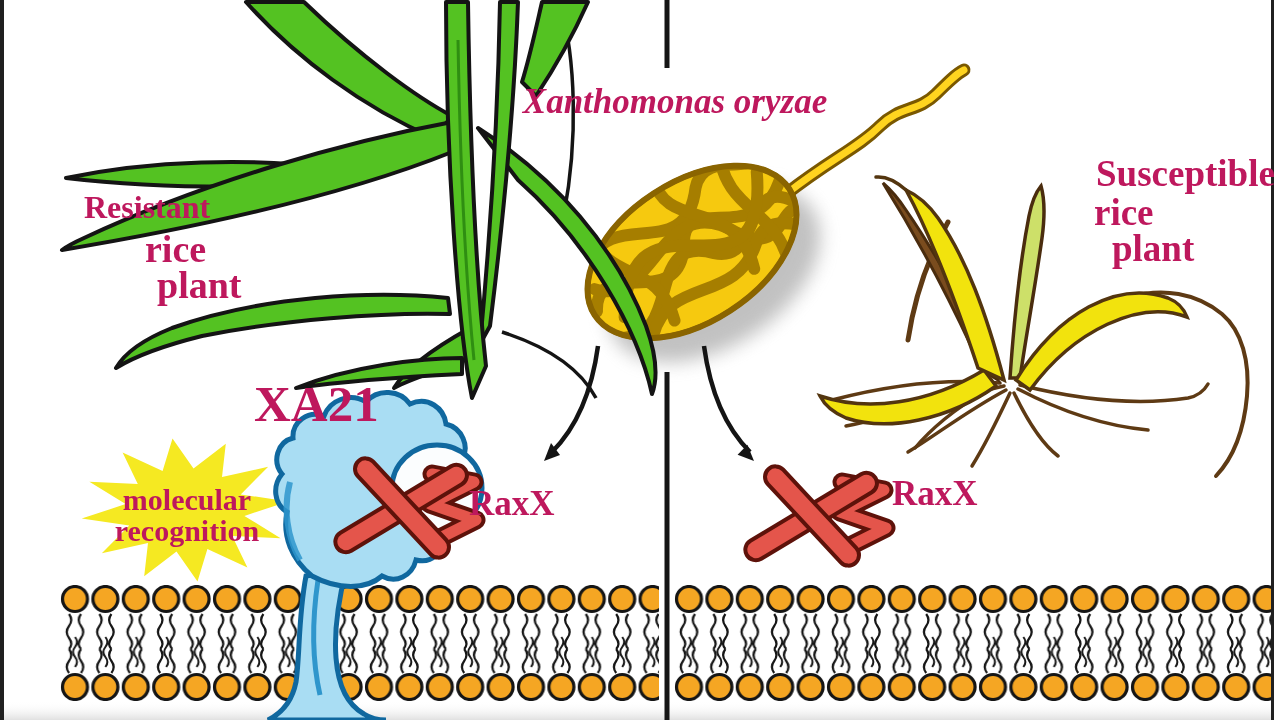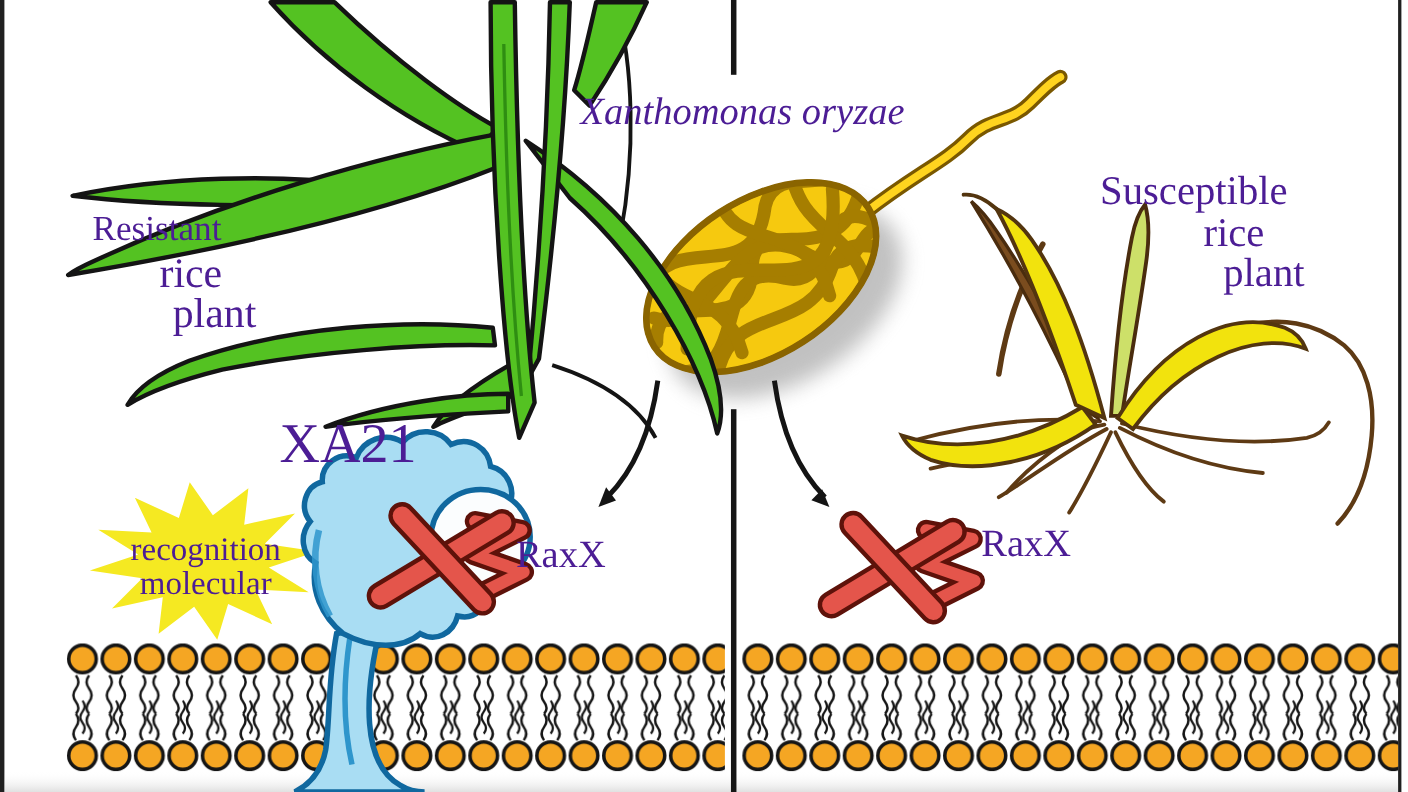--- a/index.html
+++ b/index.html
@@ -1,19 +1,19 @@
 <!DOCTYPE html>
 <html><head>
 <meta charset="utf-8">
 <style>
   html,body{margin:0;padding:0;background:#ffffff;}
   .stage{position:relative;width:1280px;height:720px;overflow:hidden;background:#ffffff;
          font-family:"Liberation Serif","DejaVu Serif",serif;}
   .stage svg{position:absolute;left:0;top:0;}
-  .t{position:absolute;font-weight:400;color:#4c1d95;line-height:1;white-space:nowrap;}
+  .t{position:absolute;font-weight:700;color:#be185d;line-height:1;white-space:nowrap;}
   .italic{font-style:italic;}
   .title{width:340px;text-align:center;font-size:35px;line-height:40px;}
   .burst-text{width:210px;text-align:center;font-size:30px;line-height:31px;}
 </style>
 </head>
 <body>
 
 <div class="stage">
 
 <svg width="1280" height="720" viewBox="0 0 1280 720">
@@ -152,27 +152,27 @@
 </svg>
 
 <div class="t title italic" style="left:505px;top:82px;">
   <div>Xanthomonas oryzae</div>
 </div>
 
 <div class="t" style="left:84px;top:191px;font-size:32px;">Resistant</div>
 <div class="t" style="left:145px;top:230px;font-size:38px;">rice</div>
 <div class="t" style="left:157px;top:266px;font-size:38px;">plant</div>
 
-<div class="t" style="left:1000px;top:155px;font-size:37px;">Susceptible</div>
+<div class="t" style="left:1096px;top:155px;font-size:37px;">Susceptible</div>
 <div class="t" style="left:1094px;top:194px;font-size:37px;">rice</div>
 <div class="t" style="left:1112px;top:230px;font-size:37px;">plant</div>
 
 <div class="t" style="left:254px;top:379px;font-size:51px;">XA21</div>
 
 <div class="t burst-text" style="left:82px;top:484px;">
+  <div>molecular</div>
   <div>recognition</div>
-  <div>molecular</div>
 </div>
 
 <div class="t" style="left:469px;top:486px;font-size:35px;">RaxX</div>
 <div class="t" style="left:892px;top:476px;font-size:35px;">RaxX</div>
 
 </div>
 
 </body></html>

